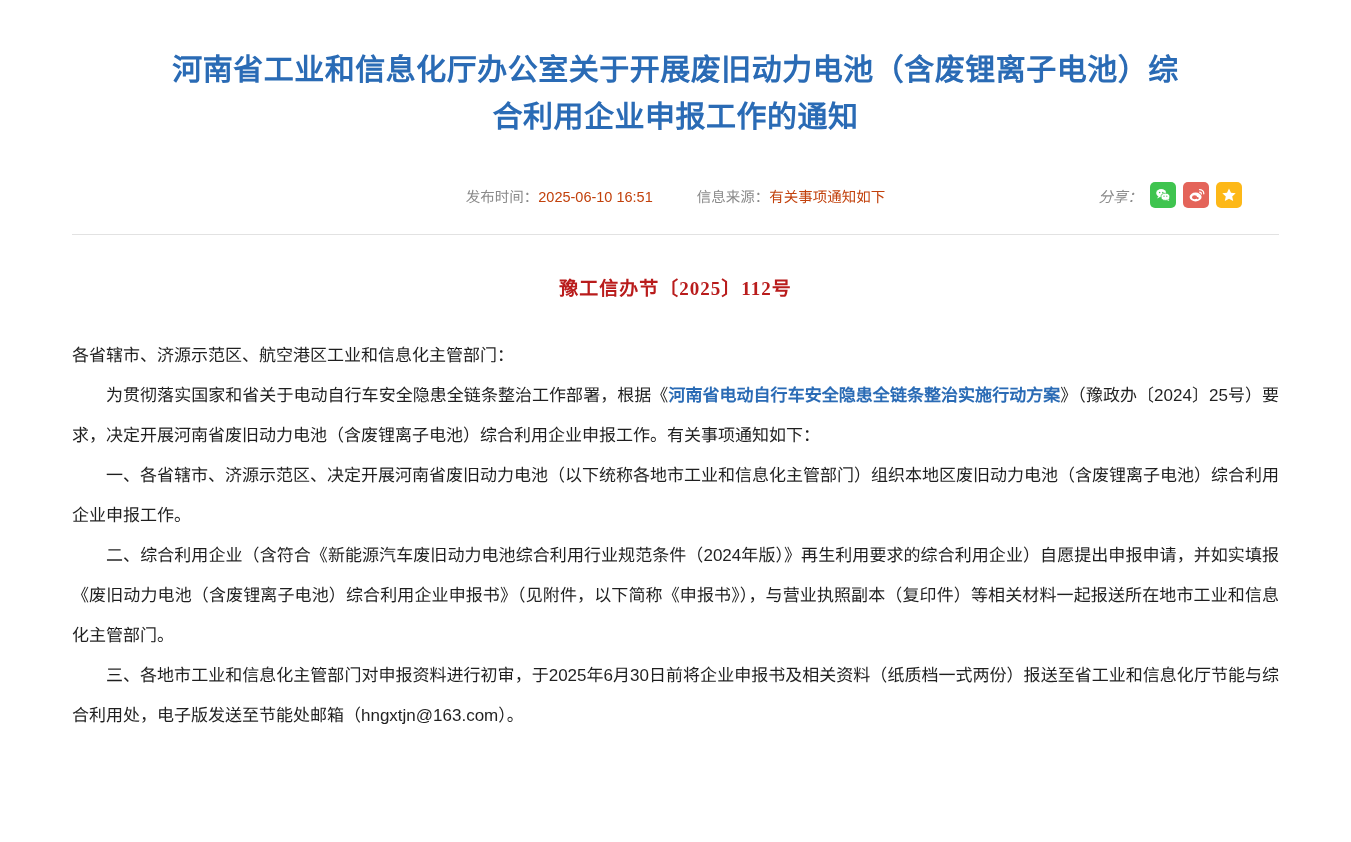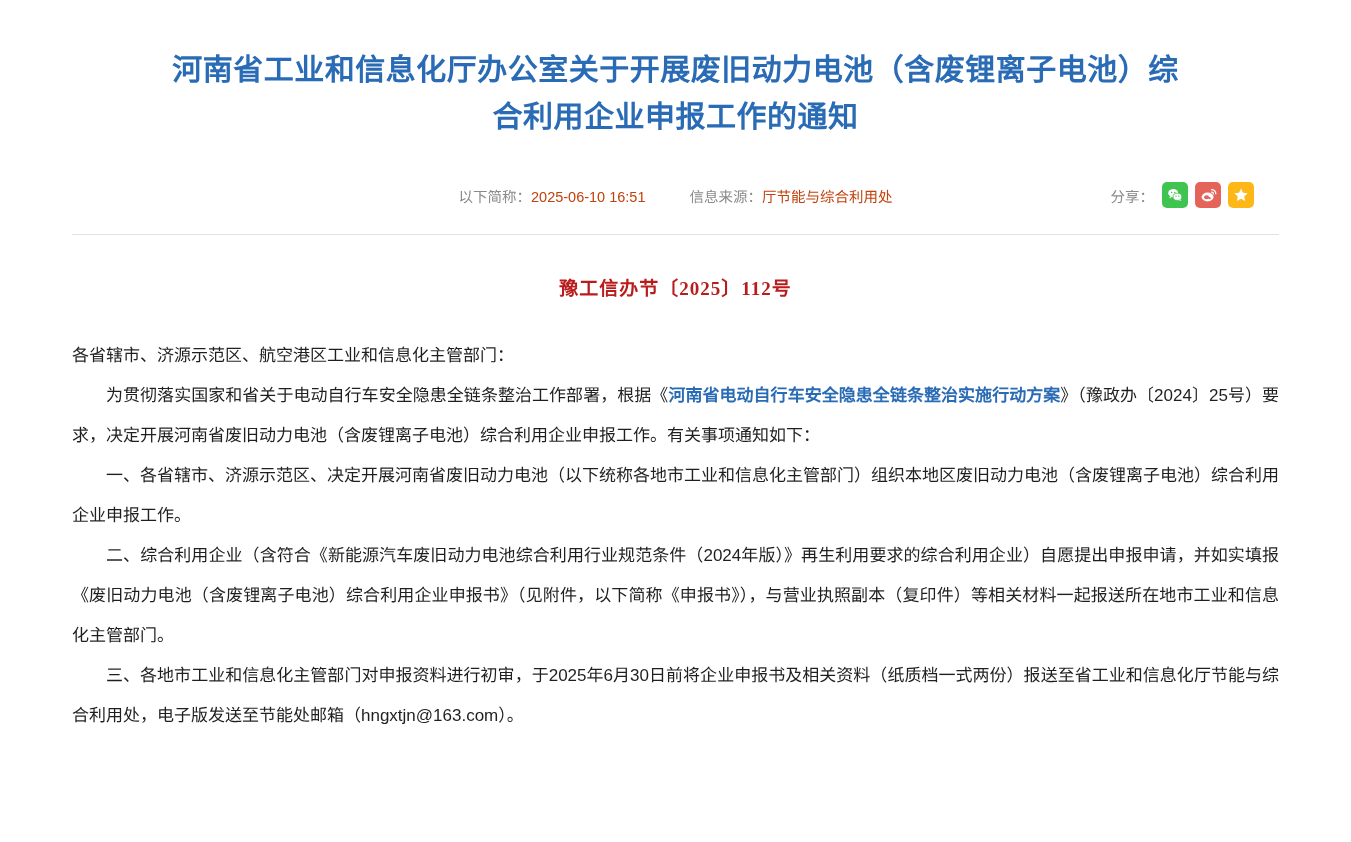--- a/index.html
+++ b/index.html
@@ -47,25 +47,26 @@
     font-size: 14.5px;
     color: #8a8a8a;
     position: relative;
     height: 30px;
   }
   .meta-item { margin: 0 22px; white-space: nowrap; }
   .meta-item .meta-val { color: #c2410c; }
 
   .share-wrap {
     position: absolute;
-    right: 85px;
+    right: 97px;
     top: 0;
     display: flex;
     align-items: center;
     height: 30px;
+    font-style: italic;
   }
   .share-label {
     font-size: 14.5px;
     color: #8a8a8a;
     margin-right: 8px;
   }
   .share-icon {
     width: 26px;
     height: 26px;
     border-radius: 5px;
@@ -123,24 +124,24 @@
 <body>
 
 <div class="page">
 
   <div class="title-block">
     <h1 class="doc-title">河南省工业和信息化厅办公室关于开展废旧动力电池（含废锂离子电池）综合利用企业申报工作的通知</h1>
   </div>
 
   <div class="meta-row">
     <div class="meta-item">
-      <span>以下简称：</span><span class="meta-val">2025-06-10 16:51</span>
+      <span>发布时间：</span><span class="meta-val">2025-06-10 16:51</span>
     </div>
     <div class="meta-item">
-      <span>信息来源：</span><span class="meta-val">厅节能与综合利用处</span>
+      <span>信息来源：</span><span class="meta-val">有关事项通知如下</span>
     </div>
 
     <div class="share-wrap">
       <span class="share-label">分享：</span>
       <span class="share-icon icon-wechat">
         <svg width="16" height="16" viewBox="0 0 16 16" aria-hidden="true">
           <ellipse cx="6.2" cy="6.1" rx="5" ry="4.1" fill="#ffffff"></ellipse>
           <polygon points="3.2,9.2 2.2,11.4 4.6,10.3" fill="#ffffff"></polygon>
           <ellipse cx="10.4" cy="9.8" rx="4.4" ry="3.6" fill="#ffffff" stroke="#3fc44f" stroke-width="0.8"></ellipse>
           <polygon points="13.4,12.2 14.3,14.1 12.2,13.2" fill="#ffffff"></polygon>

